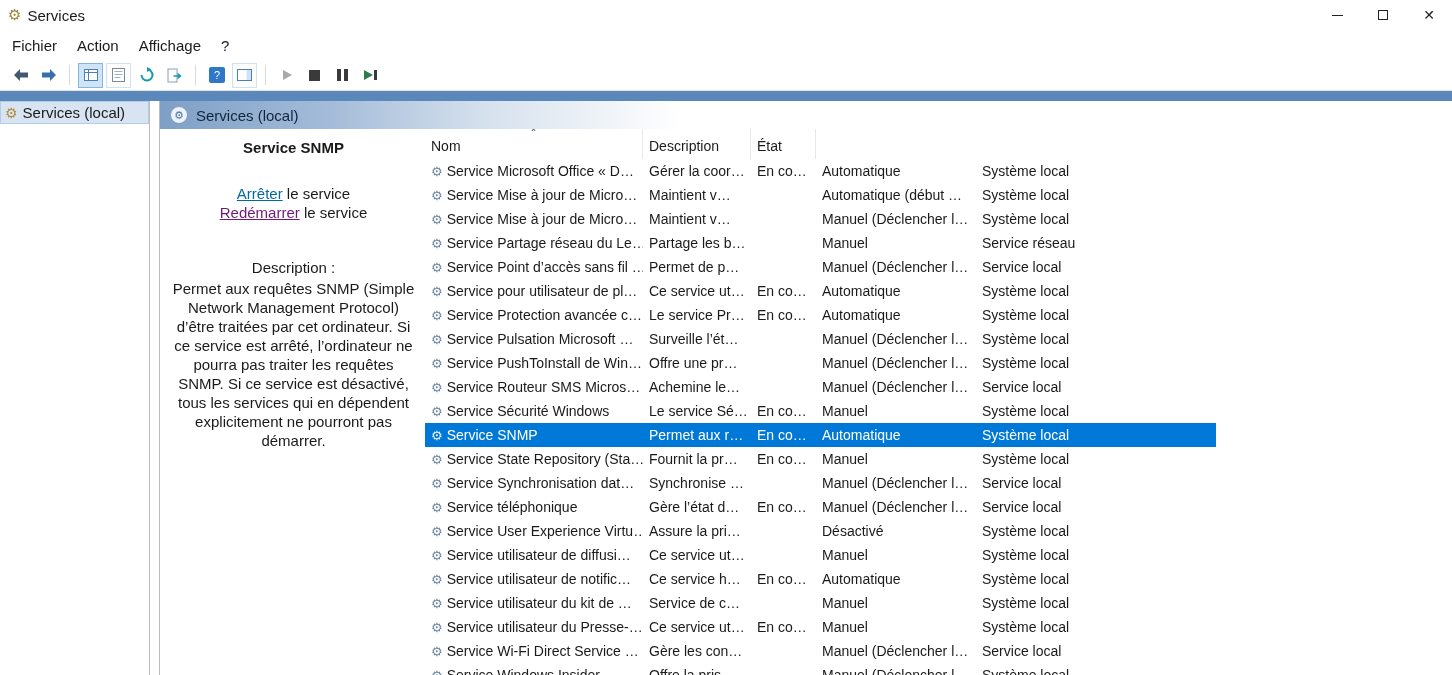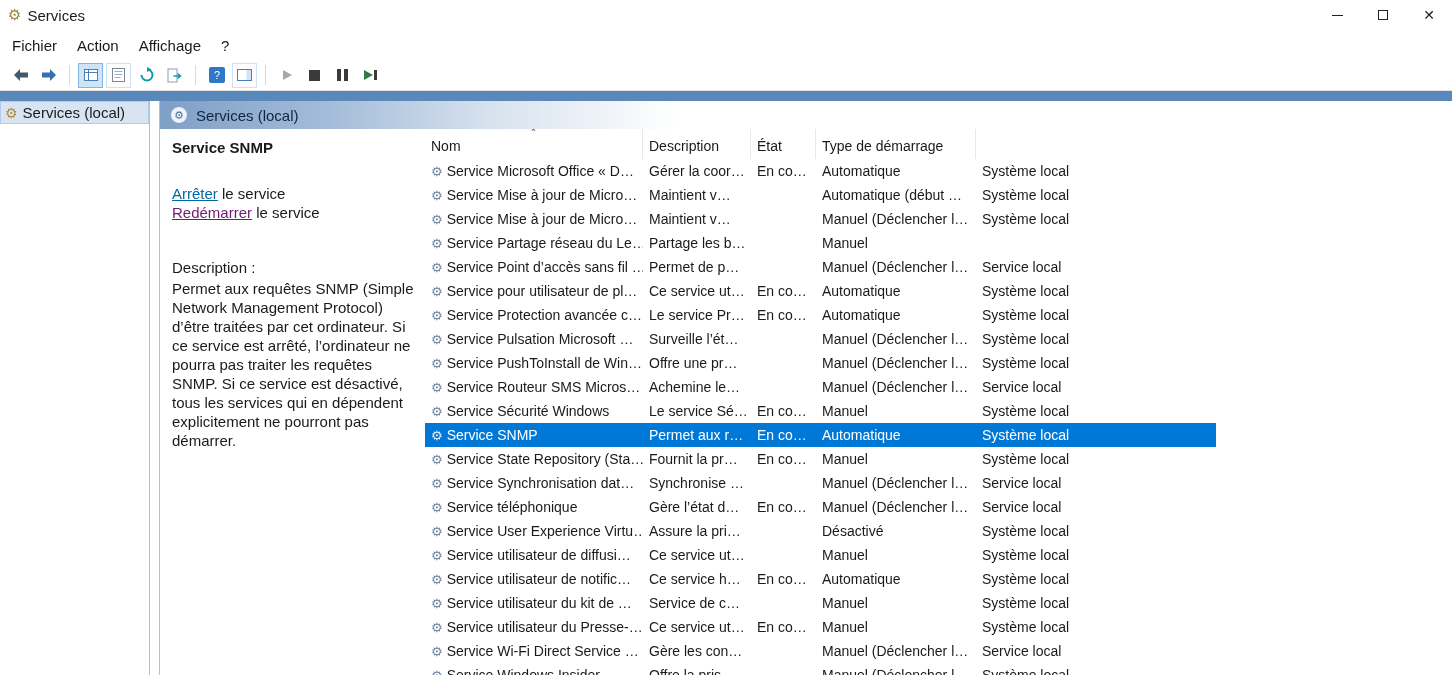--- a/index.html
+++ b/index.html
@@ -40,21 +40,21 @@
   .gap { width:10px; border-right:1px solid #bdbdbd; background:#fff; }
   .main { flex:1; display:flex; flex-direction:column; min-width:0; background:#fff; }
 
   
   .ext-header { height:28px; flex:0 0 auto; display:flex; align-items:center; gap:8px; padding-left:10px;
     background:linear-gradient(to right,#7e9fc6 0px,#a4bcd9 170px,#d7e2ee 330px,#ffffff 520px);
     font-size:15px; color:#10243e; }
   .circle-icon { width:18px; height:18px; border-radius:50%; background:#eef3f9; border:1px solid #7d9cc0;
     display:flex; align-items:center; justify-content:center; font-size:11px; color:#49729e; flex:0 0 auto; }
 
-  .body { flex:1; display:flex; min-height:0; }
+  .body { flex:1; display:flex; min-height:0;text-align:center; }
 
   
   .detail { width:265px; flex:0 0 auto; padding:10px 10px 0 12px; font-size:15px; }
   .svc-title { font-weight:bold; }
   .links { margin-top:28px; line-height:19px; }
   .link-stop { color:#0369a1; text-decoration:underline; cursor:pointer; }
   .link-restart { color:#701a75; text-decoration:underline; cursor:pointer; }
   .desc-label { margin-top:37px; }
   .desc-text { margin-top:3px; line-height:19px; }
 
@@ -211,21 +211,20 @@
         </div>
 
         <div class="list">
           <div class="lh">
             <div class="hc w-nom">
               <span class="sort">ˆ</span>
               <span>Nom</span>
             </div>
             <div class="hc w-desc">Description</div>
             <div class="hc w-etat">État</div>
-            <div class="hc w-type">Type de démarrage</div>
           </div>
           <div class="rows">
   <div class="row">
     <div class="cell c-nom">
       <span class="gear">⚙</span>
       <span class="txt">Service Microsoft Office « D…</span>
     </div>
     <div class="cell c-desc">Gérer la coor…</div>
     <div class="cell c-etat">En co…</div>
     <div class="cell c-type">Automatique</div>
@@ -255,20 +254,21 @@
   </div>
 
   <div class="row">
     <div class="cell c-nom">
       <span class="gear">⚙</span>
       <span class="txt">Service Partage réseau du Le…</span>
     </div>
     <div class="cell c-desc">Partage les b…</div>
     <div class="cell c-etat"></div>
     <div class="cell c-type">Manuel</div>
+    <div class="cell c-sess">Service réseau</div>
   </div>
 
   <div class="row">
     <div class="cell c-nom">
       <span class="gear">⚙</span>
       <span class="txt">Service Point d’accès sans fil …</span>
     </div>
     <div class="cell c-desc">Permet de p…</div>
     <div class="cell c-etat"></div>
     <div class="cell c-type">Manuel (Déclencher l…</div>

